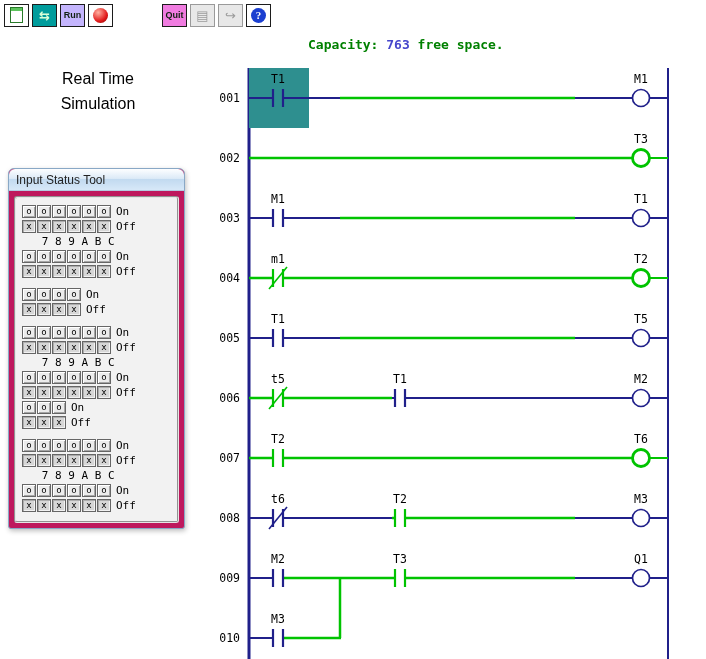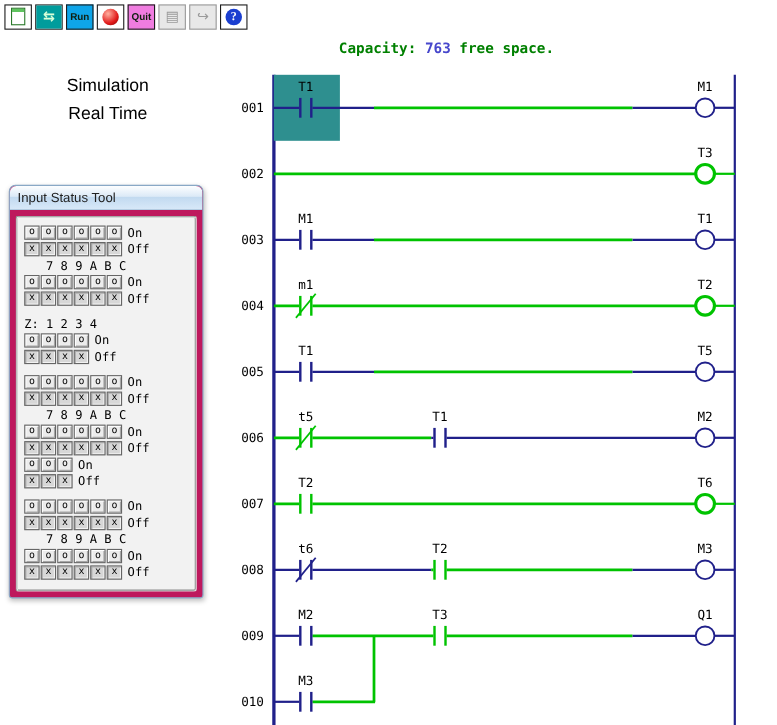--- a/index.html
+++ b/index.html
@@ -57,45 +57,45 @@
 </head>
 <body>
 
 <div class="toolbar">
     <div class="tbtn">
       <span class="ic ic-page-icon"></span>
     </div>
     <div class="tbtn">
       <span class="ic ic-swap-icon">⇆</span>
     </div>
-    <div class="tbtn" style="background: #0ea5e9;">
+    <div class="tbtn" style="background: #c4b5fd;">
       <span class="tbtn-label">Run</span>
     </div>
     <div class="tbtn">
       <span class="ic ic-red-ball-icon"></span>
     </div>
-    <div class="tbtn" style="background: rgb(240, 124, 224);">
+    <div class="tbtn" style="background: rgb(240, 124, 224); margin-left: 46px;">
       <span class="tbtn-label">Quit</span>
     </div>
     <div class="tbtn disabled">
       <span class="ic ic-doc-gray-icon">▤</span>
     </div>
     <div class="tbtn disabled">
       <span class="ic ic-arrow-gray-icon">↪</span>
     </div>
     <div class="tbtn">
       <span class="ic ic-help-icon">?</span>
     </div>
   </div>
 
 <div class="capacity"><span class="cap-g">Capacity:</span><span> </span><span class="cap-v">763</span><span> </span><span class="cap-g">free space.</span></div>
 
 <div class="simlabel">
+  <div>Real Time</div>
   <div>Simulation</div>
-  <div>Real Time</div>
 </div>
 
 <svg class="ladder" viewBox="0 0 706 659" xmlns="http://www.w3.org/2000/svg">
     <line x1="249" y1="68" x2="249" y2="659" stroke="#20208a" stroke-width="3"></line>
     <line x1="668" y1="68" x2="668" y2="659" stroke="#20208a" stroke-width="2"></line>
     <g>
       <rect x="249" y="68" width="60" height="60" fill="#2e8f8f"></rect>
       <line x1="249" y1="98" x2="340" y2="98" stroke="#20208a" stroke-width="2"></line>
       <line x1="340" y1="98" x2="575" y2="98" stroke="#00c300" stroke-width="2.5"></line>
       <line x1="575" y1="98" x2="632" y2="98" stroke="#20208a" stroke-width="2"></line>
@@ -307,21 +307,20 @@
         <div class="ist-row">
           <button class="ist-btn ist-off">x</button>
           <button class="ist-btn ist-off">x</button>
           <button class="ist-btn ist-off">x</button>
           <button class="ist-btn ist-off">x</button>
           <button class="ist-btn ist-off">x</button>
           <button class="ist-btn ist-off">x</button>
           <span class="ist-lab">Off</span>
         </div>
         <div class="ist-gap"></div>
-        <div class="ist-header">Z: 1 2 3 4</div>
         <div class="ist-row">
           <button class="ist-btn ist-on">o</button>
           <button class="ist-btn ist-on">o</button>
           <button class="ist-btn ist-on">o</button>
           <button class="ist-btn ist-on">o</button>
           <span class="ist-lab">On</span>
         </div>
         <div class="ist-row">
           <button class="ist-btn ist-off">x</button>
           <button class="ist-btn ist-off">x</button>

